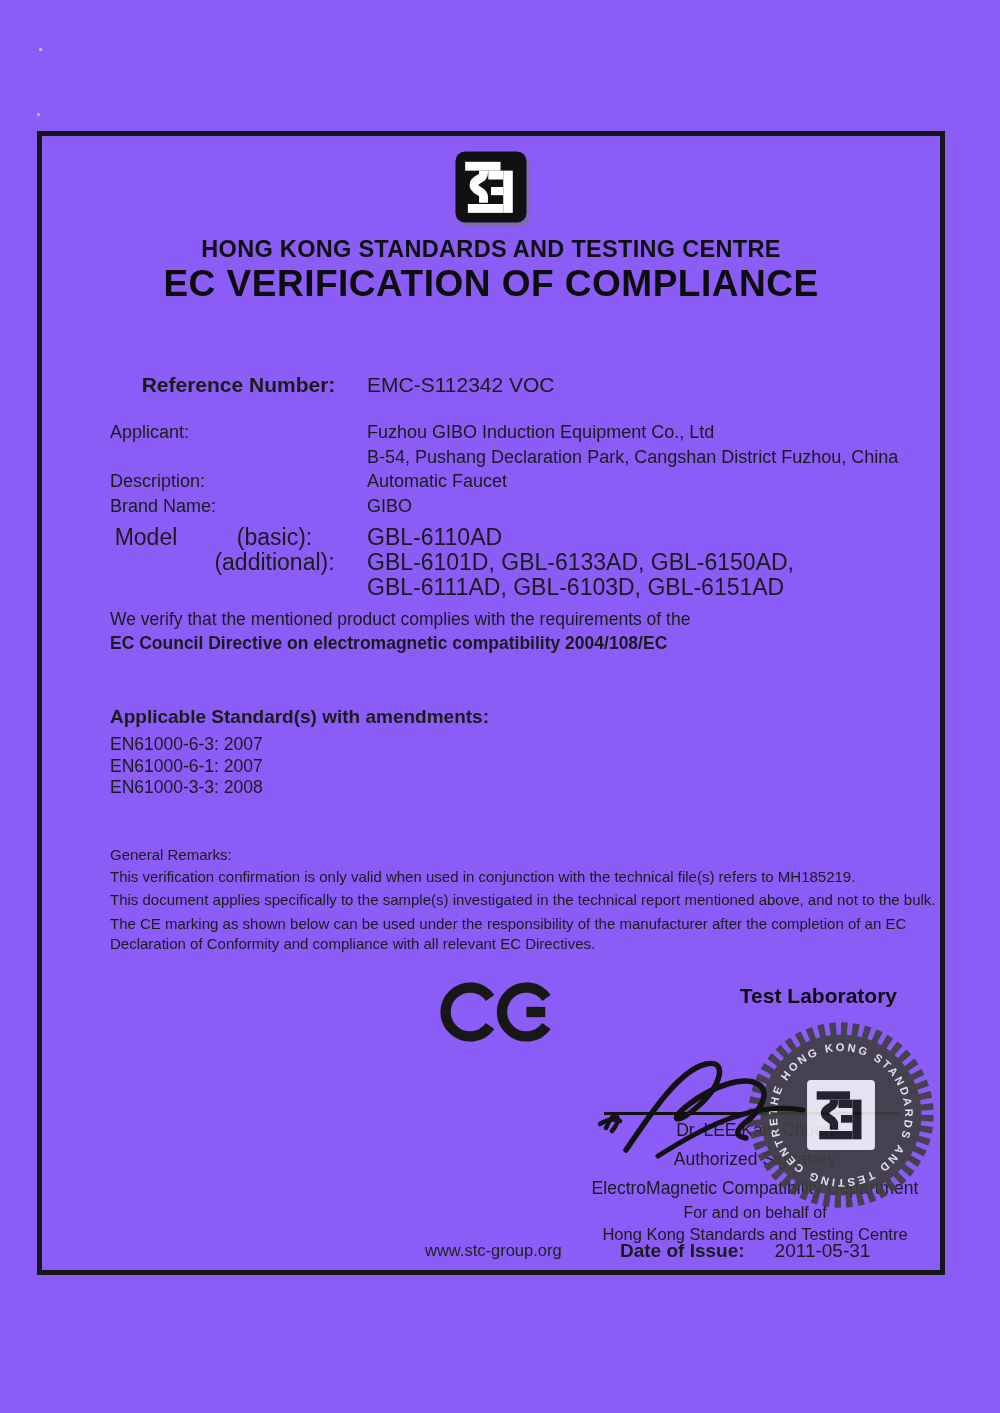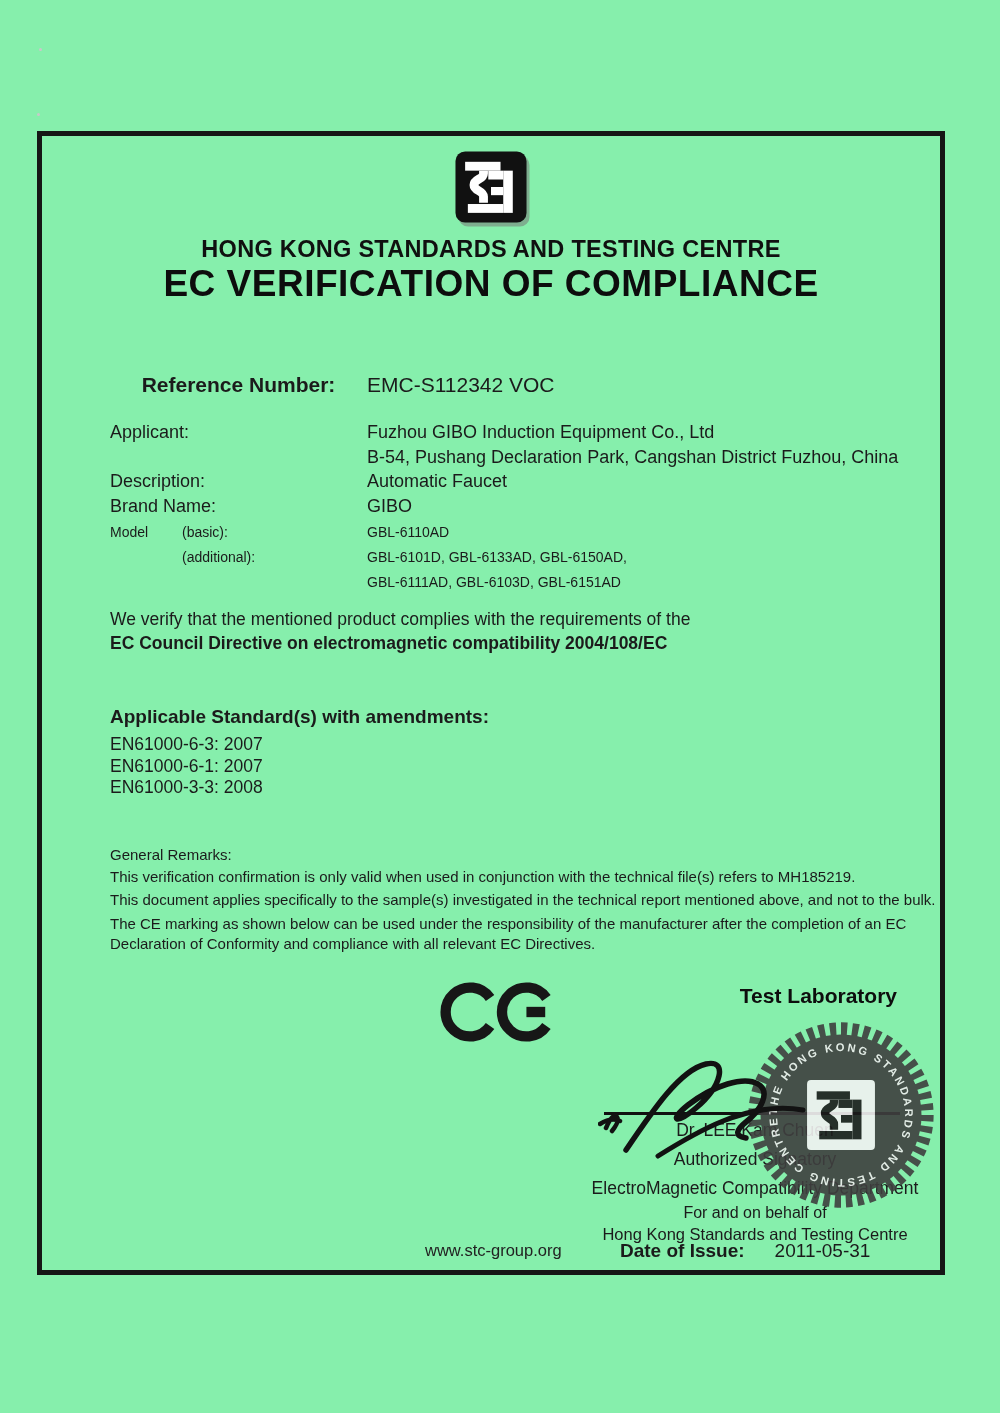--- a/index.html
+++ b/index.html
@@ -1,19 +1,19 @@
 <!DOCTYPE html>
 <html><head>
 <meta charset="utf-8">
 <style>
   html,body{margin:0;padding:0;background:#fff;}
   .page{
     position:relative;
     width:1000px;height:1413px;
-    background:#86efac;
+    background:#8b5cf6;
     font-family:"Liberation Sans", sans-serif;
     color:#1b1b1b;
     overflow:hidden;
   }
   .frame{
     position:absolute;
     left:37px;top:131px;
     width:898px;height:1134px;
     border:5px solid #161616;
   }
@@ -24,21 +24,21 @@
   .title1{top:100px;font-size:23.5px;font-weight:bold;letter-spacing:.3px;color:#101010;}
   .title2{top:127px;font-size:37px;font-weight:bold;letter-spacing:.5px;color:#0d0d0d;}
   .row{left:68px;display:flex;font-size:18px;}
   .row .lbl{width:257px;flex:0 0 257px;}
   .ref-row{top:237px;font-size:21px;text-align:center;}
   .ref-row .lbl{font-weight:bold;font-size:21px;}
   .r-applicant{top:286px;}
   .r-addr{top:311px;}
   .r-desc{top:335px;}
   .r-brand{top:360px;}
-  .model-row{left:68px;display:flex;font-size:14px;}
+  .model-row{left:68px;display:flex;font-size:23px;text-align:center;}
   .model-row .c1{width:72px;flex:0 0 72px;}
   .model-row .c2{width:185px;flex:0 0 185px;}
   .m-basic{top:388px;}
   .m-add1{top:413px;}
   .m-add2{top:438px;}
   .verify{left:68px;font-size:17.5px;line-height:24px;}
   .v1{top:471px;}
   .v2{top:495px;font-weight:bold;}
   .std-head{left:68px;top:570px;font-size:19px;font-weight:bold;}
   .std-list{left:68px;top:598px;font-size:17.5px;line-height:21.5px;list-style:none;margin:0;padding:0;}

